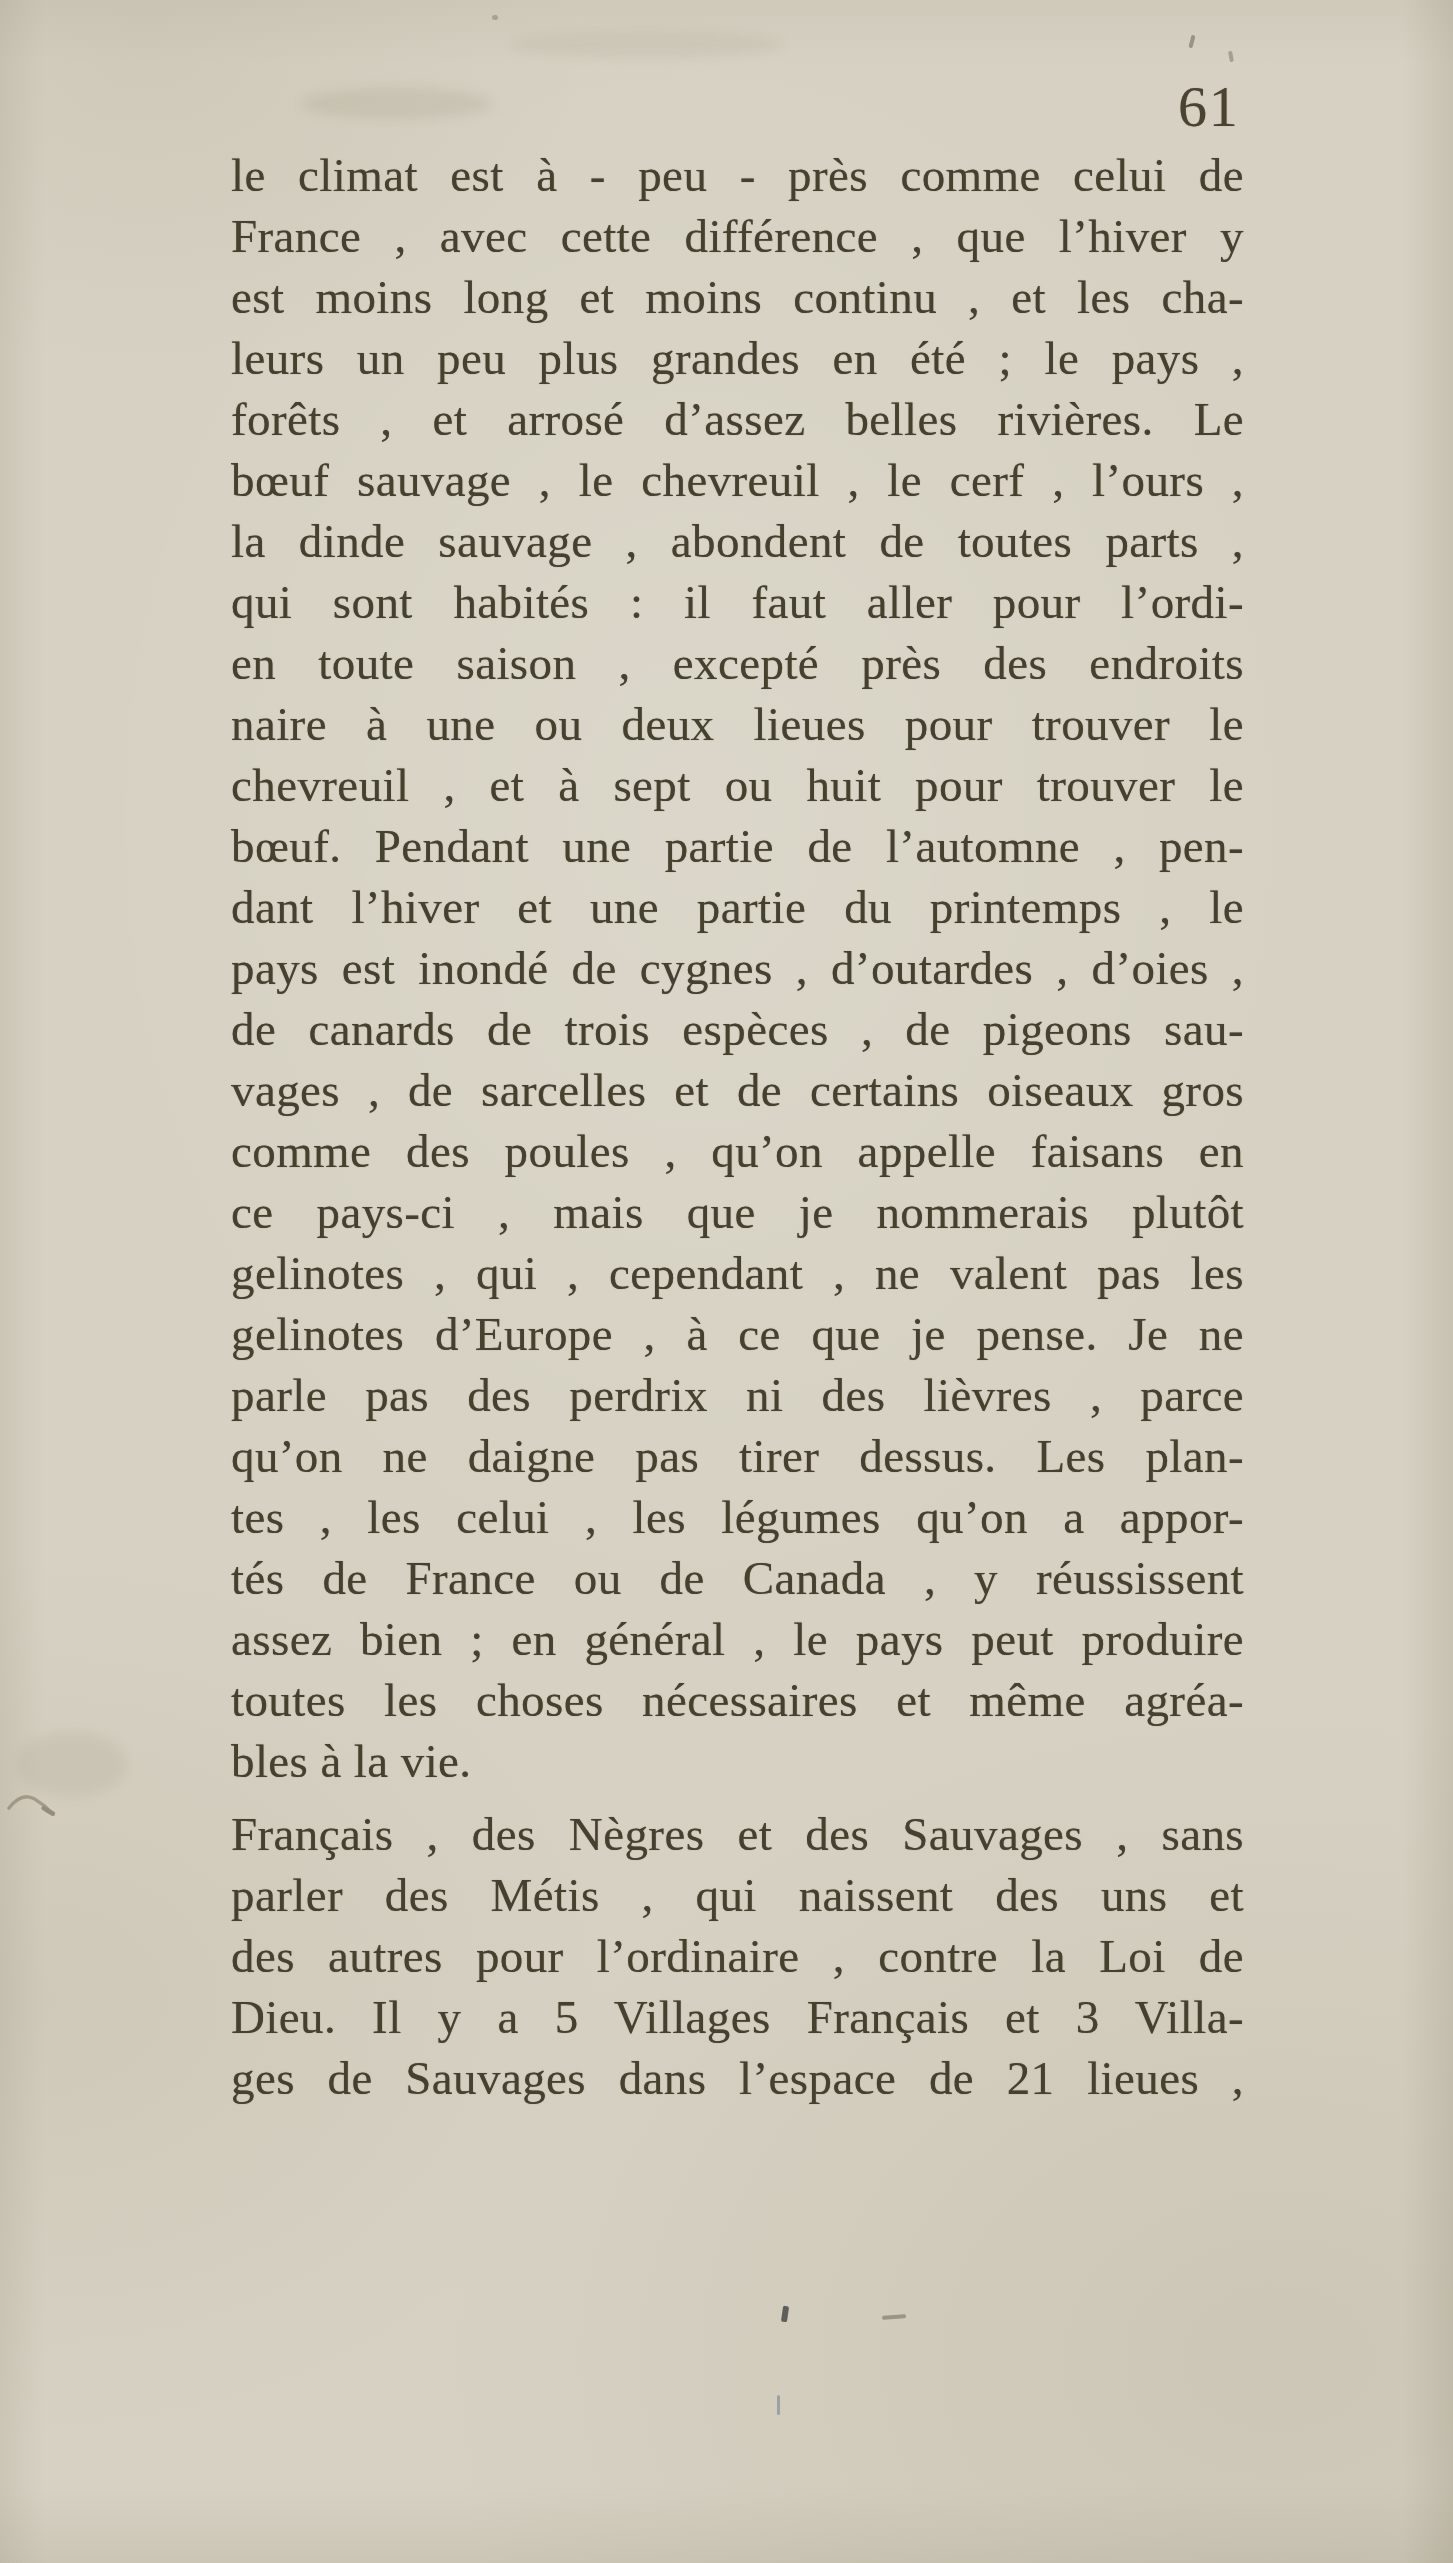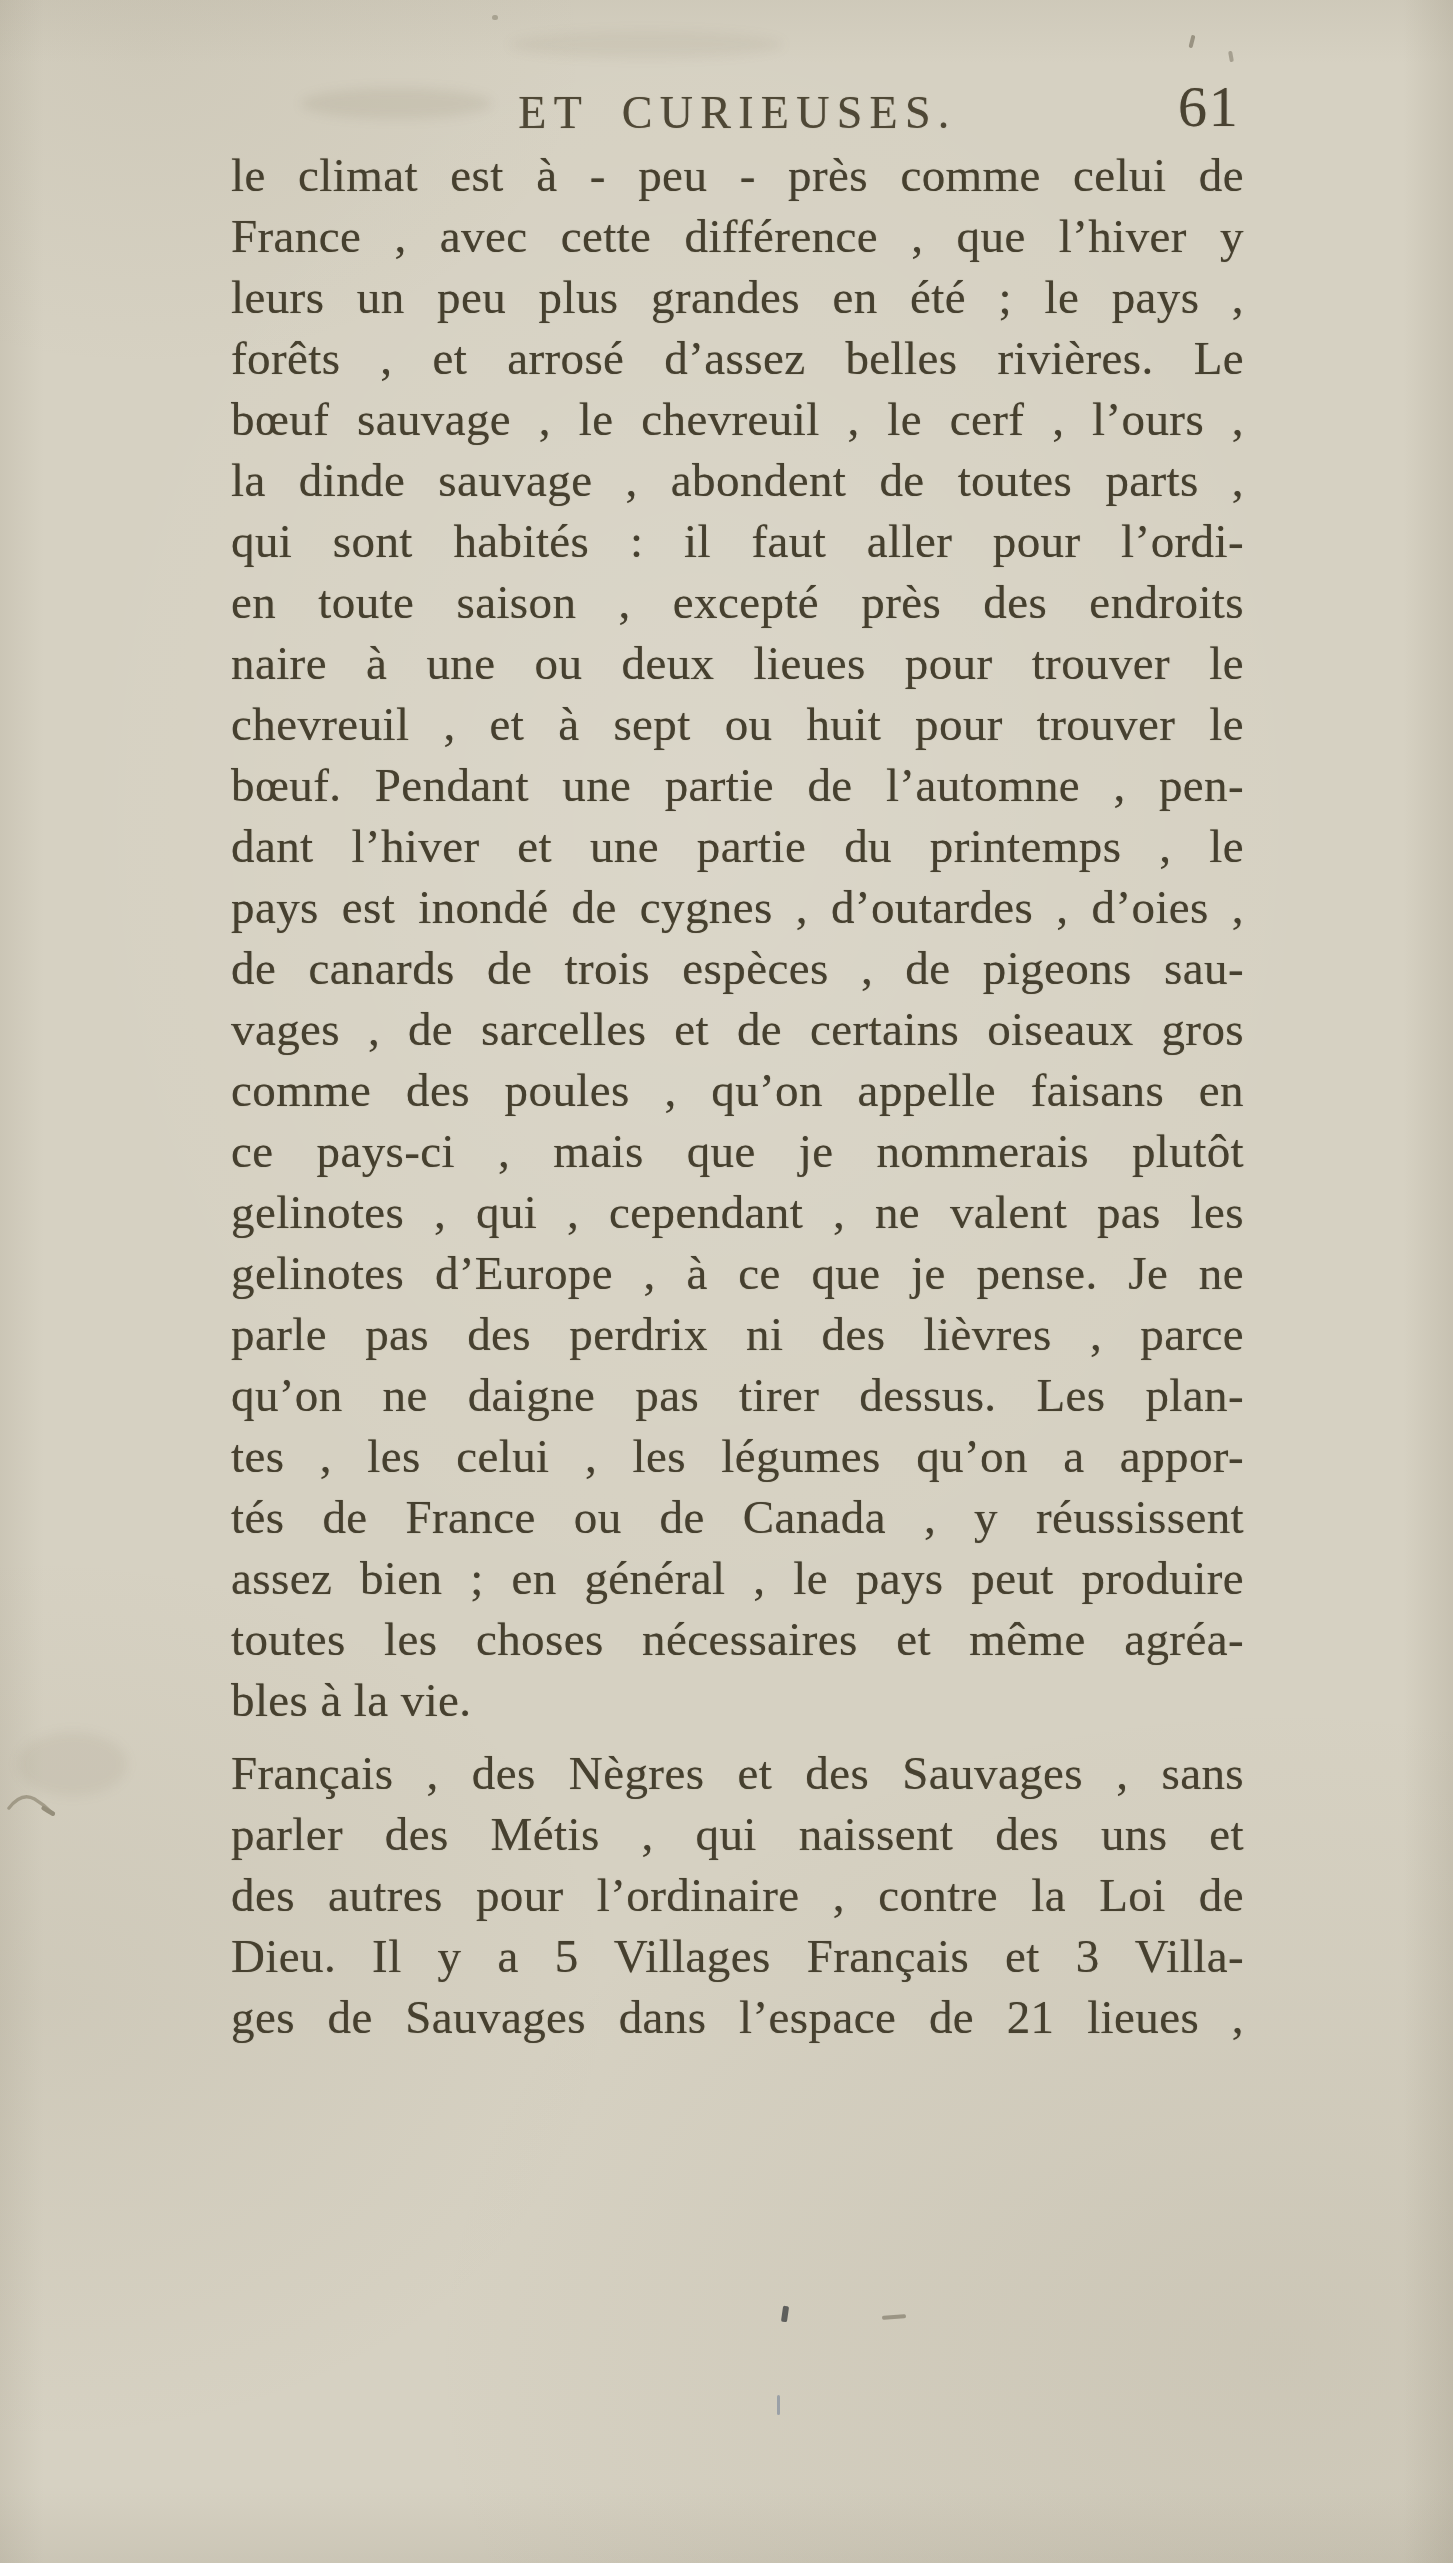--- a/index.html
+++ b/index.html
@@ -61,28 +61,28 @@
   .speck.d{left:1190px;top:35px;width:3.6px;height:12.8px;background:rgba(95,88,70,0.5);transform:rotate(14deg);}
   .speck.e{left:1229px;top:51px;width:3.6px;height:11px;background:rgba(95,88,70,0.4);transform:rotate(-10deg);}
   .speck.f{left:492px;top:14.6px;width:5.5px;height:5.5px;border-radius:50%;background:rgba(95,88,70,0.35);}
 </style>
 </head>
 <body>
 
 <div class="page">
 
   <header class="running-head">
-    <span class="running-title">ET CURIEUSES.</span>
     <span class="page-number">61</span>
   </header>
 
   <main class="text-block">
     <div class="para">
       <div class="line">le climat est à - peu - près comme celui de</div>
       <div class="line">France , avec cette différence , que l’hiver y</div>
+      <div class="line">est moins long et moins continu , et les cha-</div>
       <div class="line">leurs un peu plus grandes en été ; le pays ,</div>
       <div class="line">forêts , et arrosé d’assez belles rivières. Le</div>
       <div class="line">bœuf sauvage , le chevreuil , le cerf , l’ours ,</div>
       <div class="line">la dinde sauvage , abondent de toutes parts ,</div>
       <div class="line">qui sont habités : il faut aller pour l’ordi-</div>
       <div class="line">en toute saison , excepté près des endroits</div>
       <div class="line">naire à une ou deux lieues pour trouver le</div>
       <div class="line">chevreuil , et à sept ou huit pour trouver le</div>
       <div class="line">bœuf. Pendant une partie de l’automne , pen-</div>
       <div class="line">dant l’hiver et une partie du printemps , le</div>

